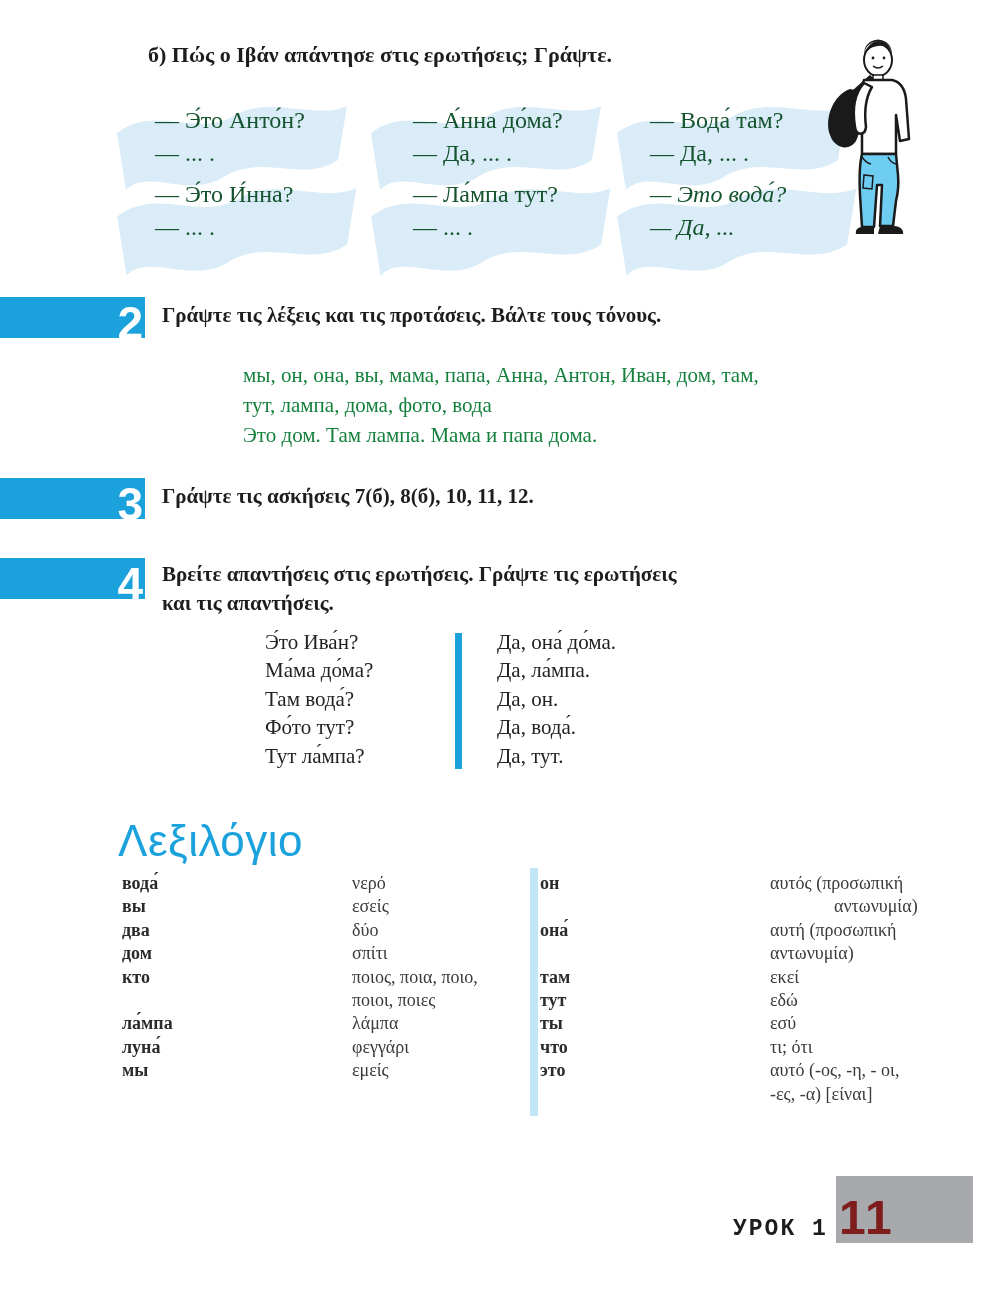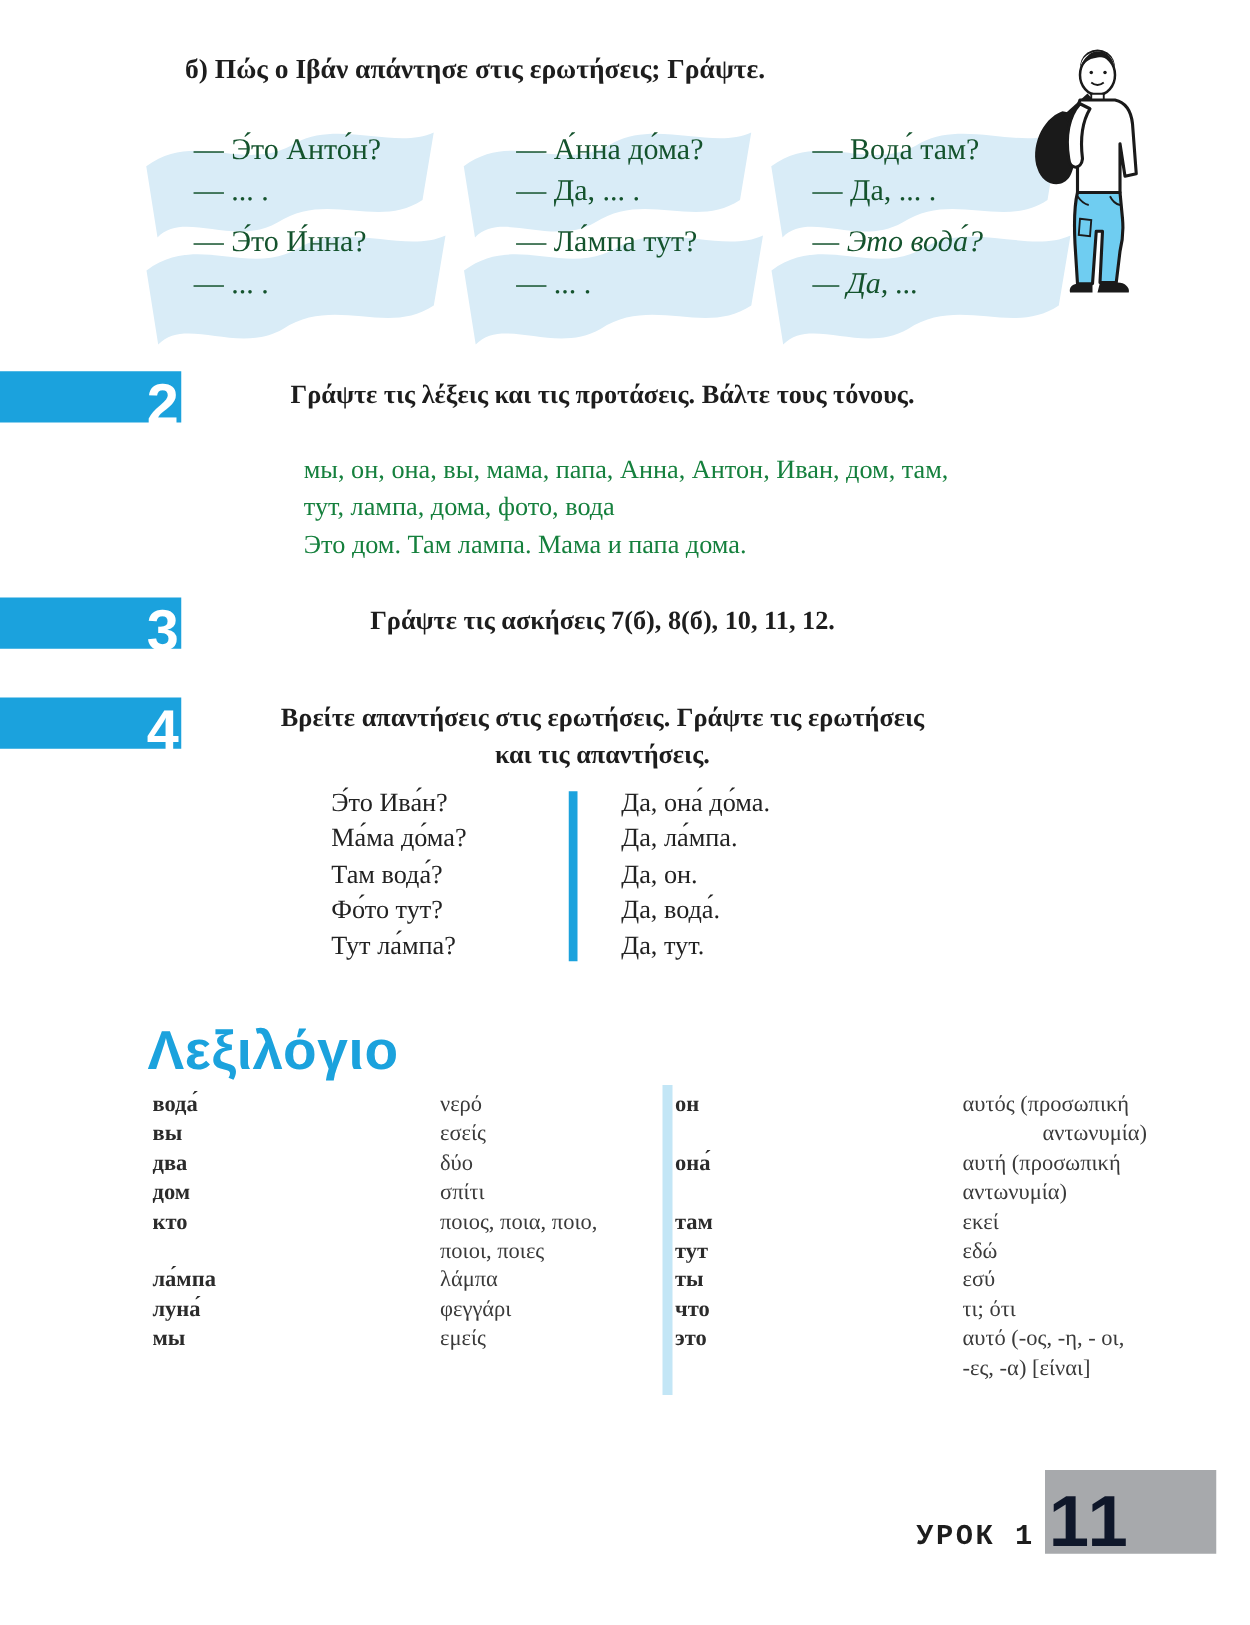--- a/index.html
+++ b/index.html
@@ -9,44 +9,44 @@
   
   .exb-title{position:absolute;left:148px;top:42px;font-size:22px;font-weight:bold;color:#1d1d1d;}
   .flag-layer{position:absolute;left:0;top:0;width:1000px;height:300px;}
   .dlg{position:absolute;font-size:24px;line-height:33px;color:#14532d;white-space:nowrap;}
   .man-svg{position:absolute;left:820px;top:35px;width:100px;height:200px;}
 
   
   .bar{position:absolute;left:0;width:145px;height:41px;background:#1ba2dd;}
   .bar .num{position:absolute;right:2px;top:3px;font-family:"Liberation Sans",sans-serif;
             font-weight:bold;font-size:46px;line-height:46px;color:#fff;}
-  .sec-head{position:absolute;left:162px;font-size:21px;font-weight:bold;color:#1d1d1d;line-height:29px;width:640px;text-align:center;}
+  .sec-head{position:absolute;left:162px;font-size:21px;font-weight:bold;color:#1d1d1d;line-height:29px;width:640px;}
 
   .wordlist{position:absolute;left:243px;top:360px;font-size:21px;line-height:30px;color:#15803d;}
 
   
   .match-col{position:absolute;top:628px;font-size:21px;line-height:28.4px;color:#222;}
   .match-div{position:absolute;left:455px;top:633px;width:7px;height:136px;background:#1ba2dd;}
 
   
   .vocab-title{position:absolute;left:118px;top:816px;font-family:"Liberation Sans",sans-serif;
-               font-weight:bold;font-size:44px;color:#1ba2dd;letter-spacing:0.5px;}
+               font-weight:normal;font-size:44px;color:#1ba2dd;letter-spacing:0.5px;}
   .vcol{position:absolute;top:872px;font-size:18px;line-height:23.4px;}
   .vcol.ru{font-weight:bold;color:#2b2b2b;}
   .vcol.gr{color:#3a3a3a;}
   .vcol div{height:23.4px;white-space:nowrap;}
   .vcol div.ind{margin-left:64px;}
   .vocab-div{position:absolute;left:530px;top:868px;width:8px;height:248px;background:#c3e6f6;}
 
   
   .lesson{position:absolute;left:733px;top:1216px;font-family:Liberation Mono, monospace;
           font-weight:bold;font-size:23px;letter-spacing:2px;color:#1d1d1d;}
   .pagenum-block{position:absolute;left:836px;top:1176px;width:164px;height:67px;background:#a7a9ac;}
   .pagenum{position:absolute;left:3px;top:14px;font-family:"Liberation Sans",sans-serif;
-           font-weight:bold;font-size:58px;line-height:55px;color:#0f172a;letter-spacing:2px;}
+           font-weight:bold;font-size:48px;line-height:55px;color:#7f1d1d;letter-spacing:2px;}
 </style>
 </head>
 <body>
 
 <div class="page">
 
   <svg class="flag-layer" viewBox="0 0 1000 300" xmlns="http://www.w3.org/2000/svg">
     <defs>
       <path id="flag" d="M5,35 C45,5 85,42 125,16 C160,-2 205,22 235,8 L226,62 C190,86 150,54 110,80 C75,100 35,70 14,92 Z"></path>
     </defs>

